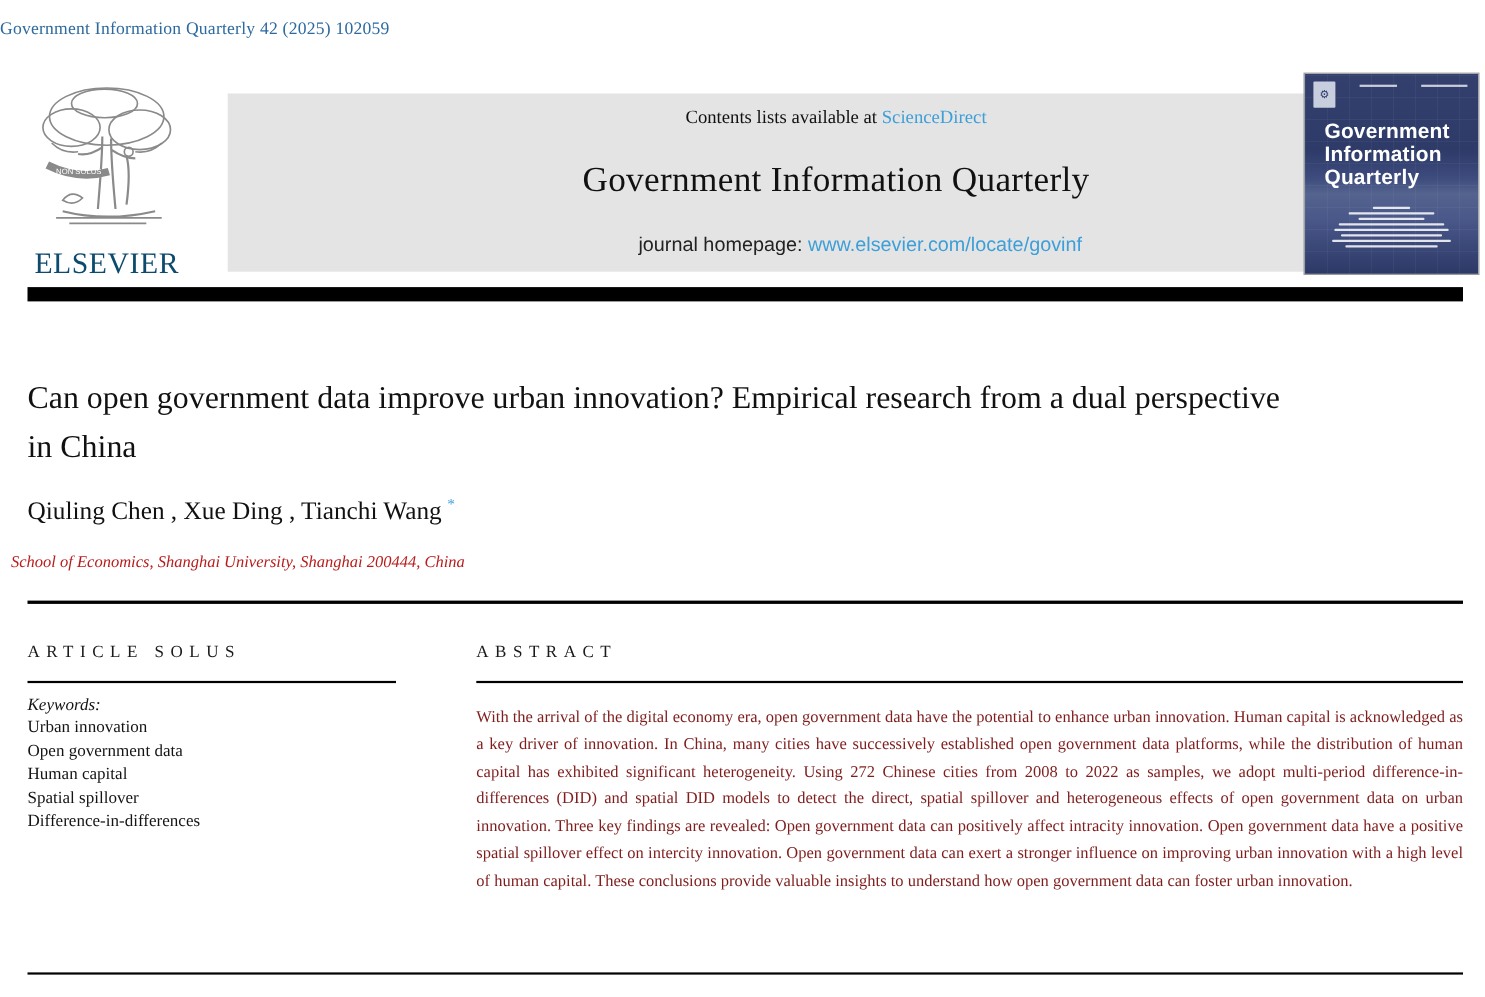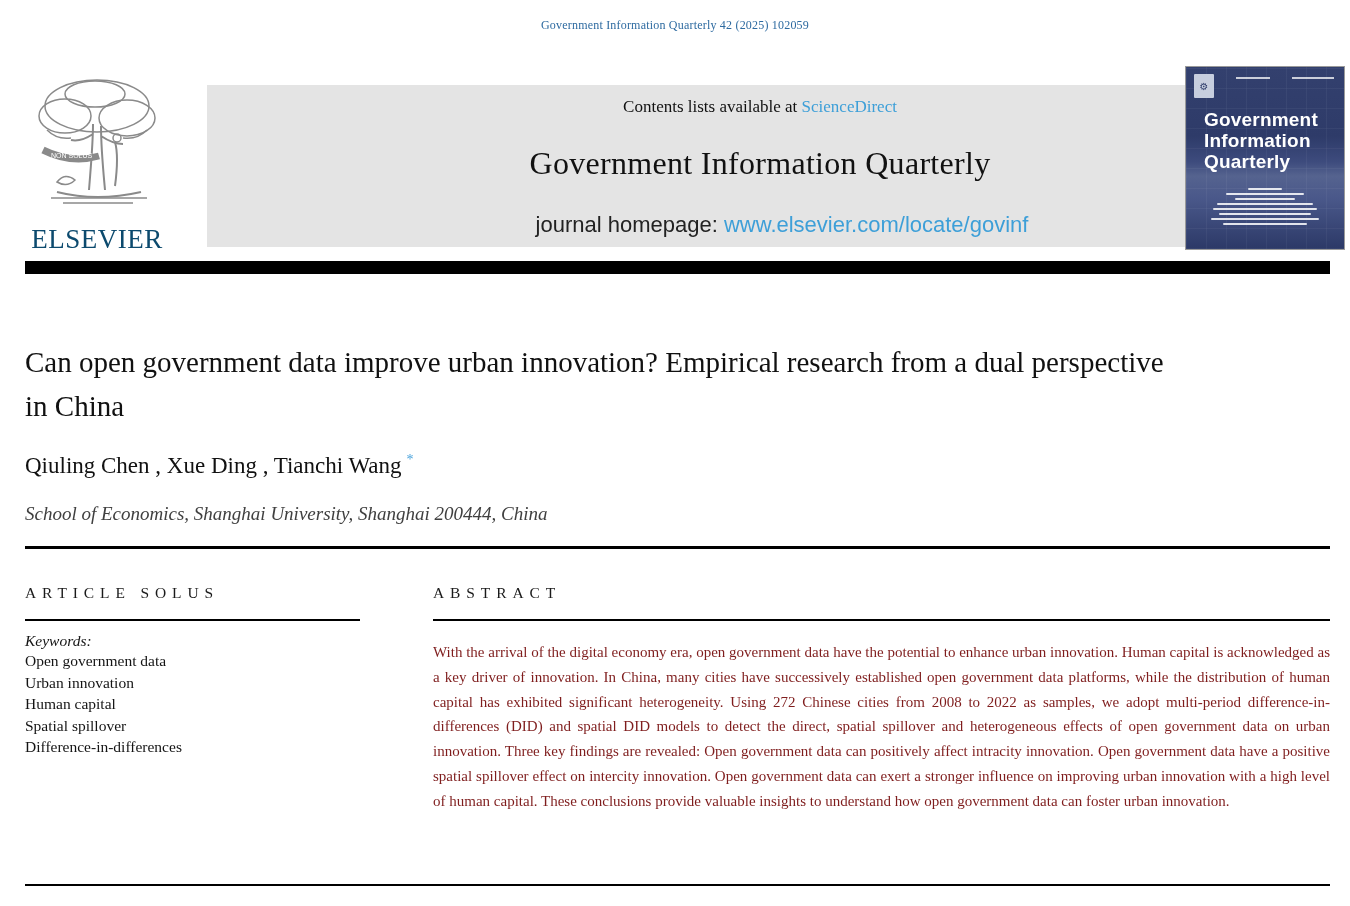--- a/index.html
+++ b/index.html
@@ -3,34 +3,34 @@
 <meta charset="utf-8">
 <style>
   * { margin:0; padding:0; box-sizing:border-box; }
   html,body { background:#ffffff; }
   body { width:1350px; height:906px; position:relative; overflow:hidden;
          font-family:"Liberation Serif","DejaVu Serif",serif; color:#141414; }
   .page { position:absolute; inset:0; }
 
   
   .running-head { position:absolute; top:18px; left:0; width:100%;
-    text-align:center; font-size:12px; color:#2d6aa0; letter-spacing:0.2px; }
+    font-size:16px; color:#2d6aa0; letter-spacing:0.2px; }
 
   
   .logo-block { position:absolute; left:22px; top:72px; width:150px; height:182px; }
   .logo-tree { display:block; margin:0 auto; }
   .elsevier-word { margin-top:2px; text-align:center; font-size:27px; color:#0c4a6e;
     font-family:"Liberation Serif",serif; letter-spacing:0.5px; }
 
   .banner { position:absolute; left:207px; top:85px; width:1106px; height:162px;
     background:#e4e4e4; text-align:center; }
   .contents-line { margin-top:12px; font-size:17px; color:#111; }
   .link-blue { color:#3d9fd8; text-decoration:none; cursor:pointer; }
   .banner-journal-title { margin-top:28px; font-size:32px; color:#111; letter-spacing:0.3px; }
-  .homepage-line { margin-top:30px; font-size:22px; color:#222;
+  .homepage-line { margin-top:30px; font-size:18px; color:#222;
     font-family:"Liberation Sans","DejaVu Sans",sans-serif;padding-left:44px; }
 
   
   .cover { position:absolute; left:1185px; top:66px; width:160px; height:184px;
     background:
       linear-gradient(180deg, #33406e 0%, #2e3b69 38%, #3d4b7d 52%, #55638f 60%, #4a588a 72%, #2c3967 100%);
     border:1px solid #9a9a9a; overflow:hidden;
     font-family:"Liberation Sans","DejaVu Sans",sans-serif; }
   .cover-grid { position:absolute; inset:0; opacity:0.18;
     background:
@@ -47,21 +47,21 @@
   .cover-lines .ln { margin:3px auto; height:2px; background:rgba(255,255,255,0.85); border-radius:1px; }
 
   
   .black-bar { position:absolute; left:25px; top:261px; width:1305px; height:13px; background:#000; }
 
   
   .article-title { position:absolute; left:25px; top:340px; width:1160px;
     font-size:29px; line-height:44px; font-weight:normal; color:#111; }
   .authors-line { position:absolute; left:25px; top:452px; font-size:23px; color:#111; }
   .authors-line sup { color:#4aa3dc; font-size:14px; margin-left:5px; }
-  .affiliation { position:absolute; left:25px; top:503px; font-size:19px; font-style:italic; color:#404040; }
+  .affiliation { position:absolute; left:10px; top:503px; font-size:15px; font-style:italic; color:#b91c1c; }
 
   .section-rule { position:absolute; left:25px; top:546px; width:1305px; height:3px; background:#000; }
 
   
   .col-heading { font-size:15.5px; letter-spacing:0.38em; color:#1a1a1a; }
   .col-rule { height:2px; background:#000; margin-top:17px; }
 
   .col-left { position:absolute; left:25px; top:584px; width:335px; }
   .keywords-label { margin-top:11px; font-size:15.5px; font-style:italic; }
   .keyword { font-size:15.5px; line-height:21.5px; }
@@ -143,22 +143,22 @@
   <div class="authors-line"><span>Qiuling Chen , Xue Ding , Tianchi Wang</span><sup>*</sup></div>
 
   <div class="affiliation">School of Economics, Shanghai University, Shanghai 200444, China</div>
 
   <div class="section-rule"></div>
 
   <div class="col-left">
     <div class="col-heading">ARTICLE SOLUS</div>
     <div class="col-rule"></div>
     <div class="keywords-label">Keywords:</div>
+    <div class="keyword">Urban innovation</div>
     <div class="keyword">Open government data</div>
-    <div class="keyword">Urban innovation</div>
     <div class="keyword">Human capital</div>
     <div class="keyword">Spatial spillover</div>
     <div class="keyword">Difference-in-differences</div>
   </div>
 
   <div class="col-right">
     <div class="col-heading">ABSTRACT</div>
     <div class="col-rule"></div>
     <p class="abstract-text">With the arrival of the digital economy era, open government data have the potential to enhance urban innovation. Human capital is acknowledged as a key driver of innovation. In China, many cities have successively established open government data platforms, while the distribution of human capital has exhibited significant heterogeneity. Using 272 Chinese cities from 2008 to 2022 as samples, we adopt multi-period difference-in-differences (DID) and spatial DID models to detect the direct, spatial spillover and heterogeneous effects of open government data on urban innovation. Three key findings are revealed: Open government data can positively affect intracity innovation. Open government data have a positive spatial spillover effect on intercity innovation. Open government data can exert a stronger influence on improving urban innovation with a high level of human capital. These conclusions provide valuable insights to understand how open government data can foster urban innovation.</p>
   </div>

